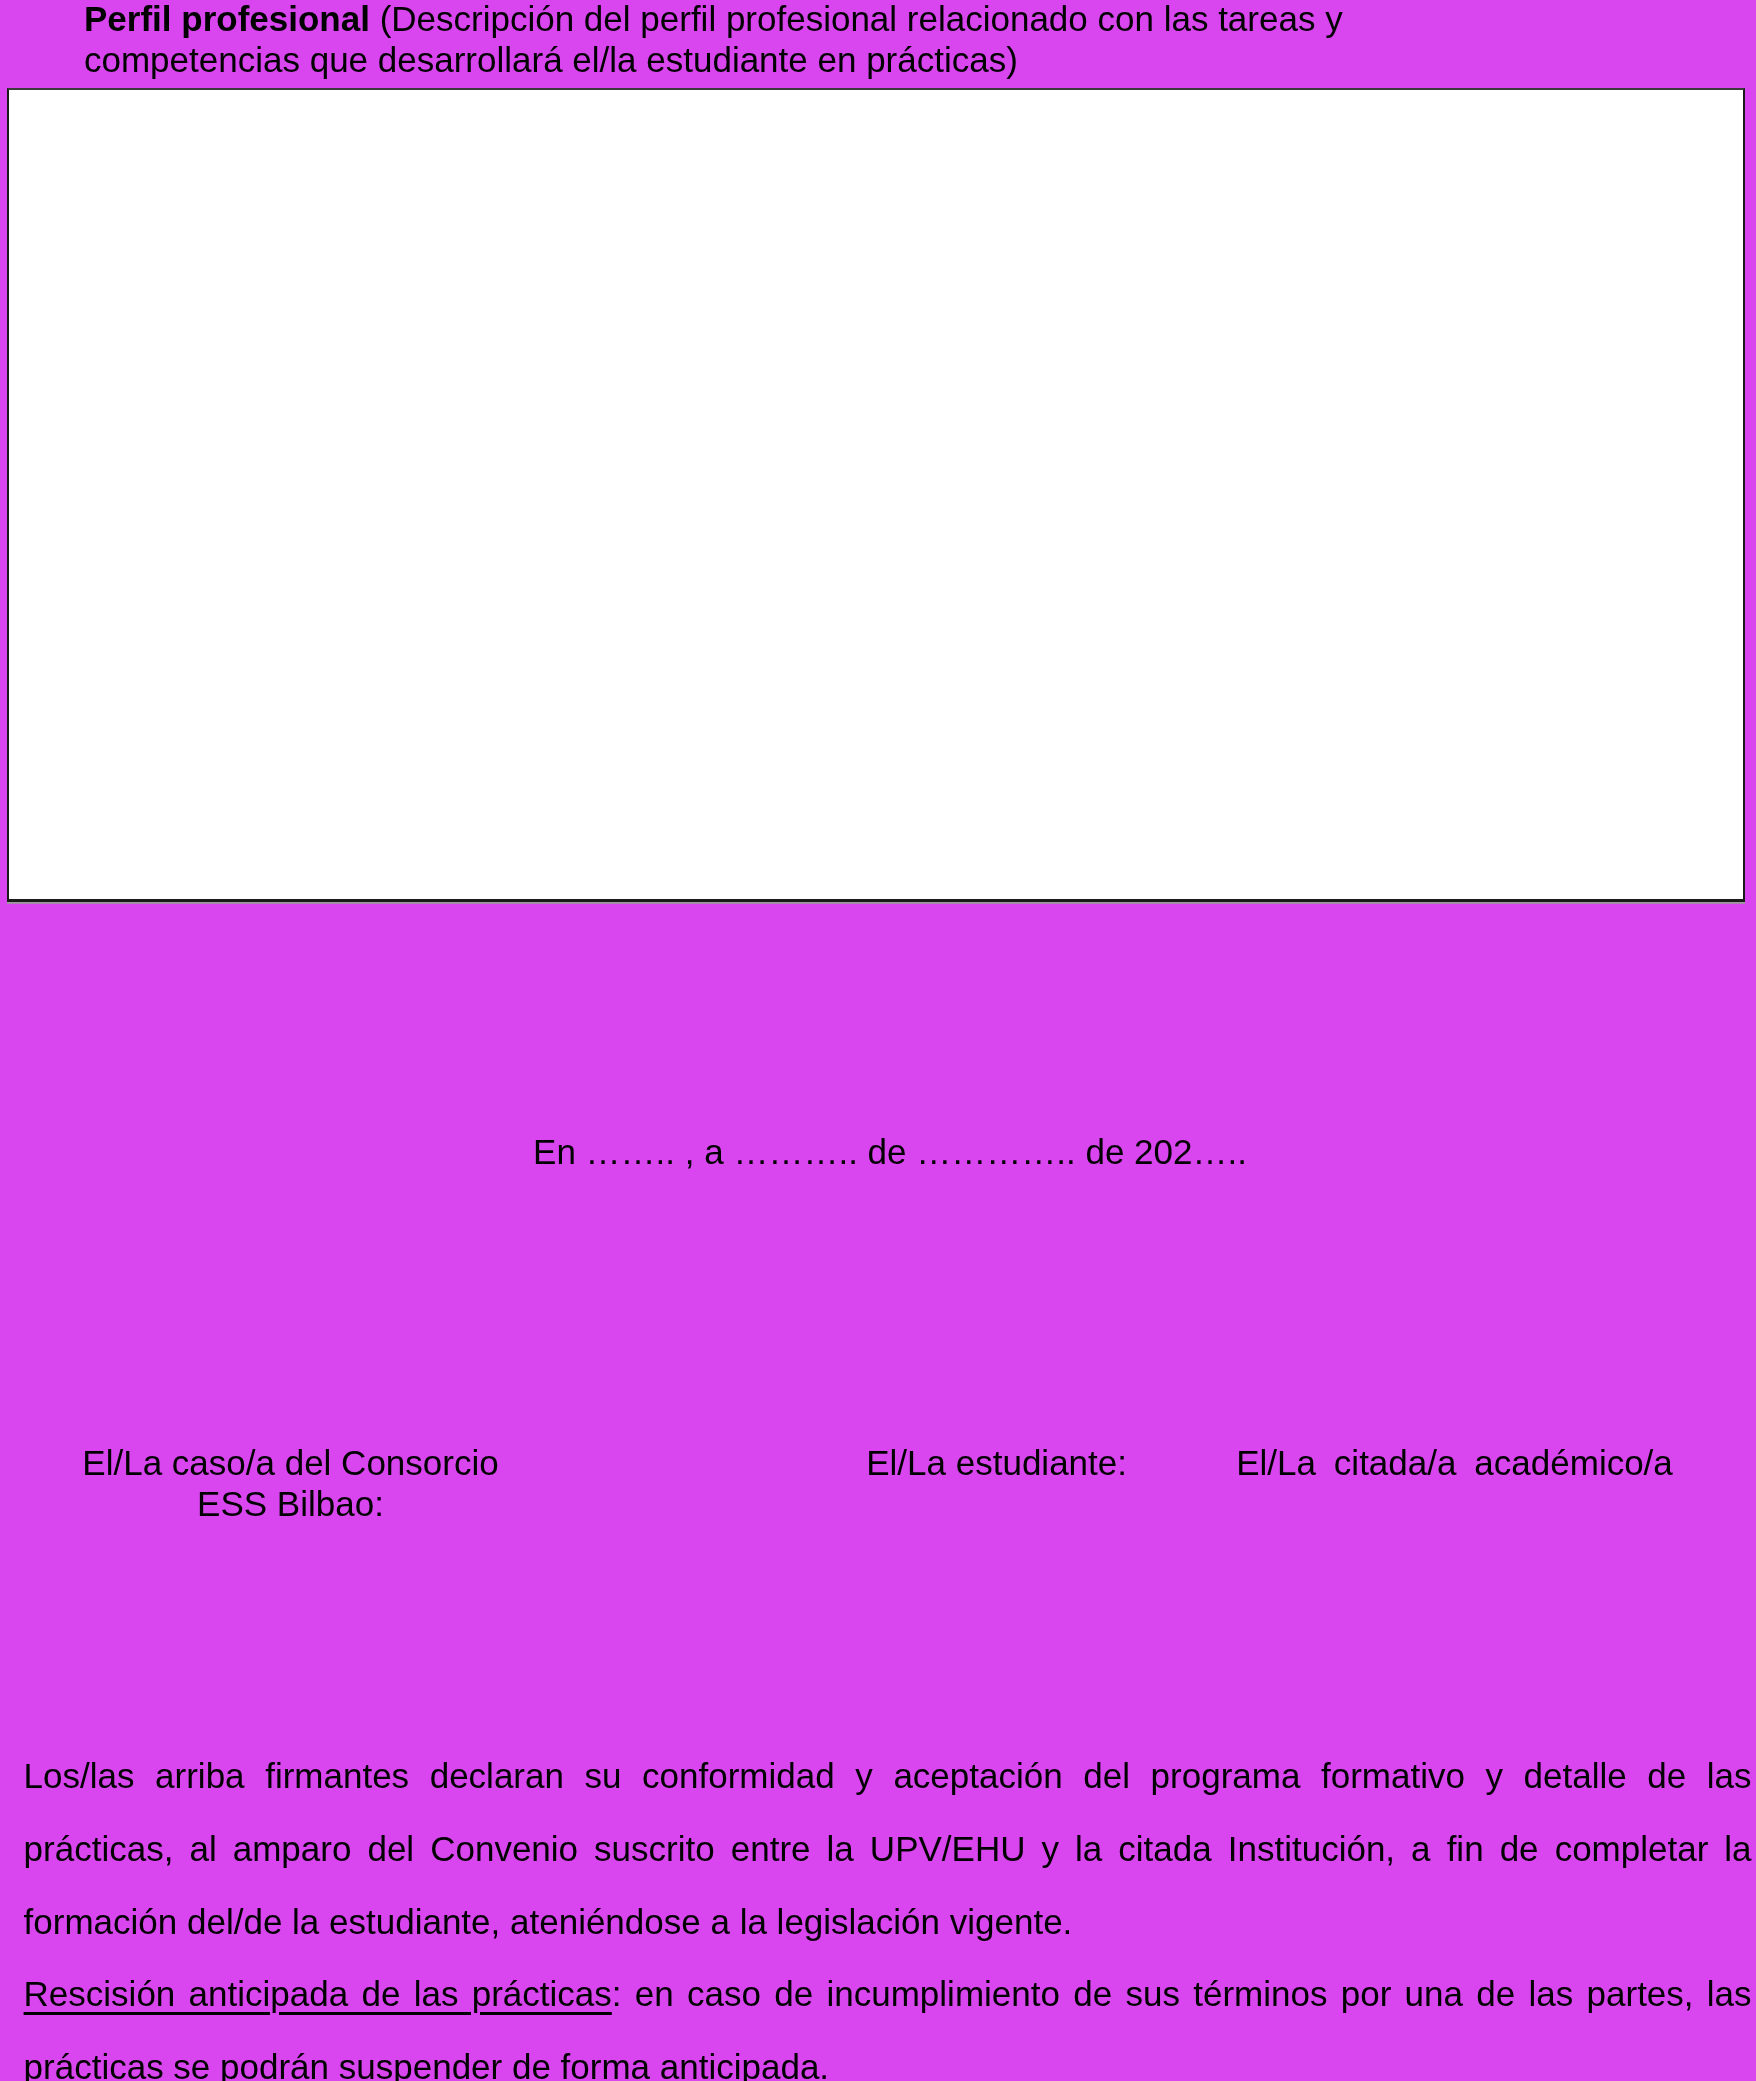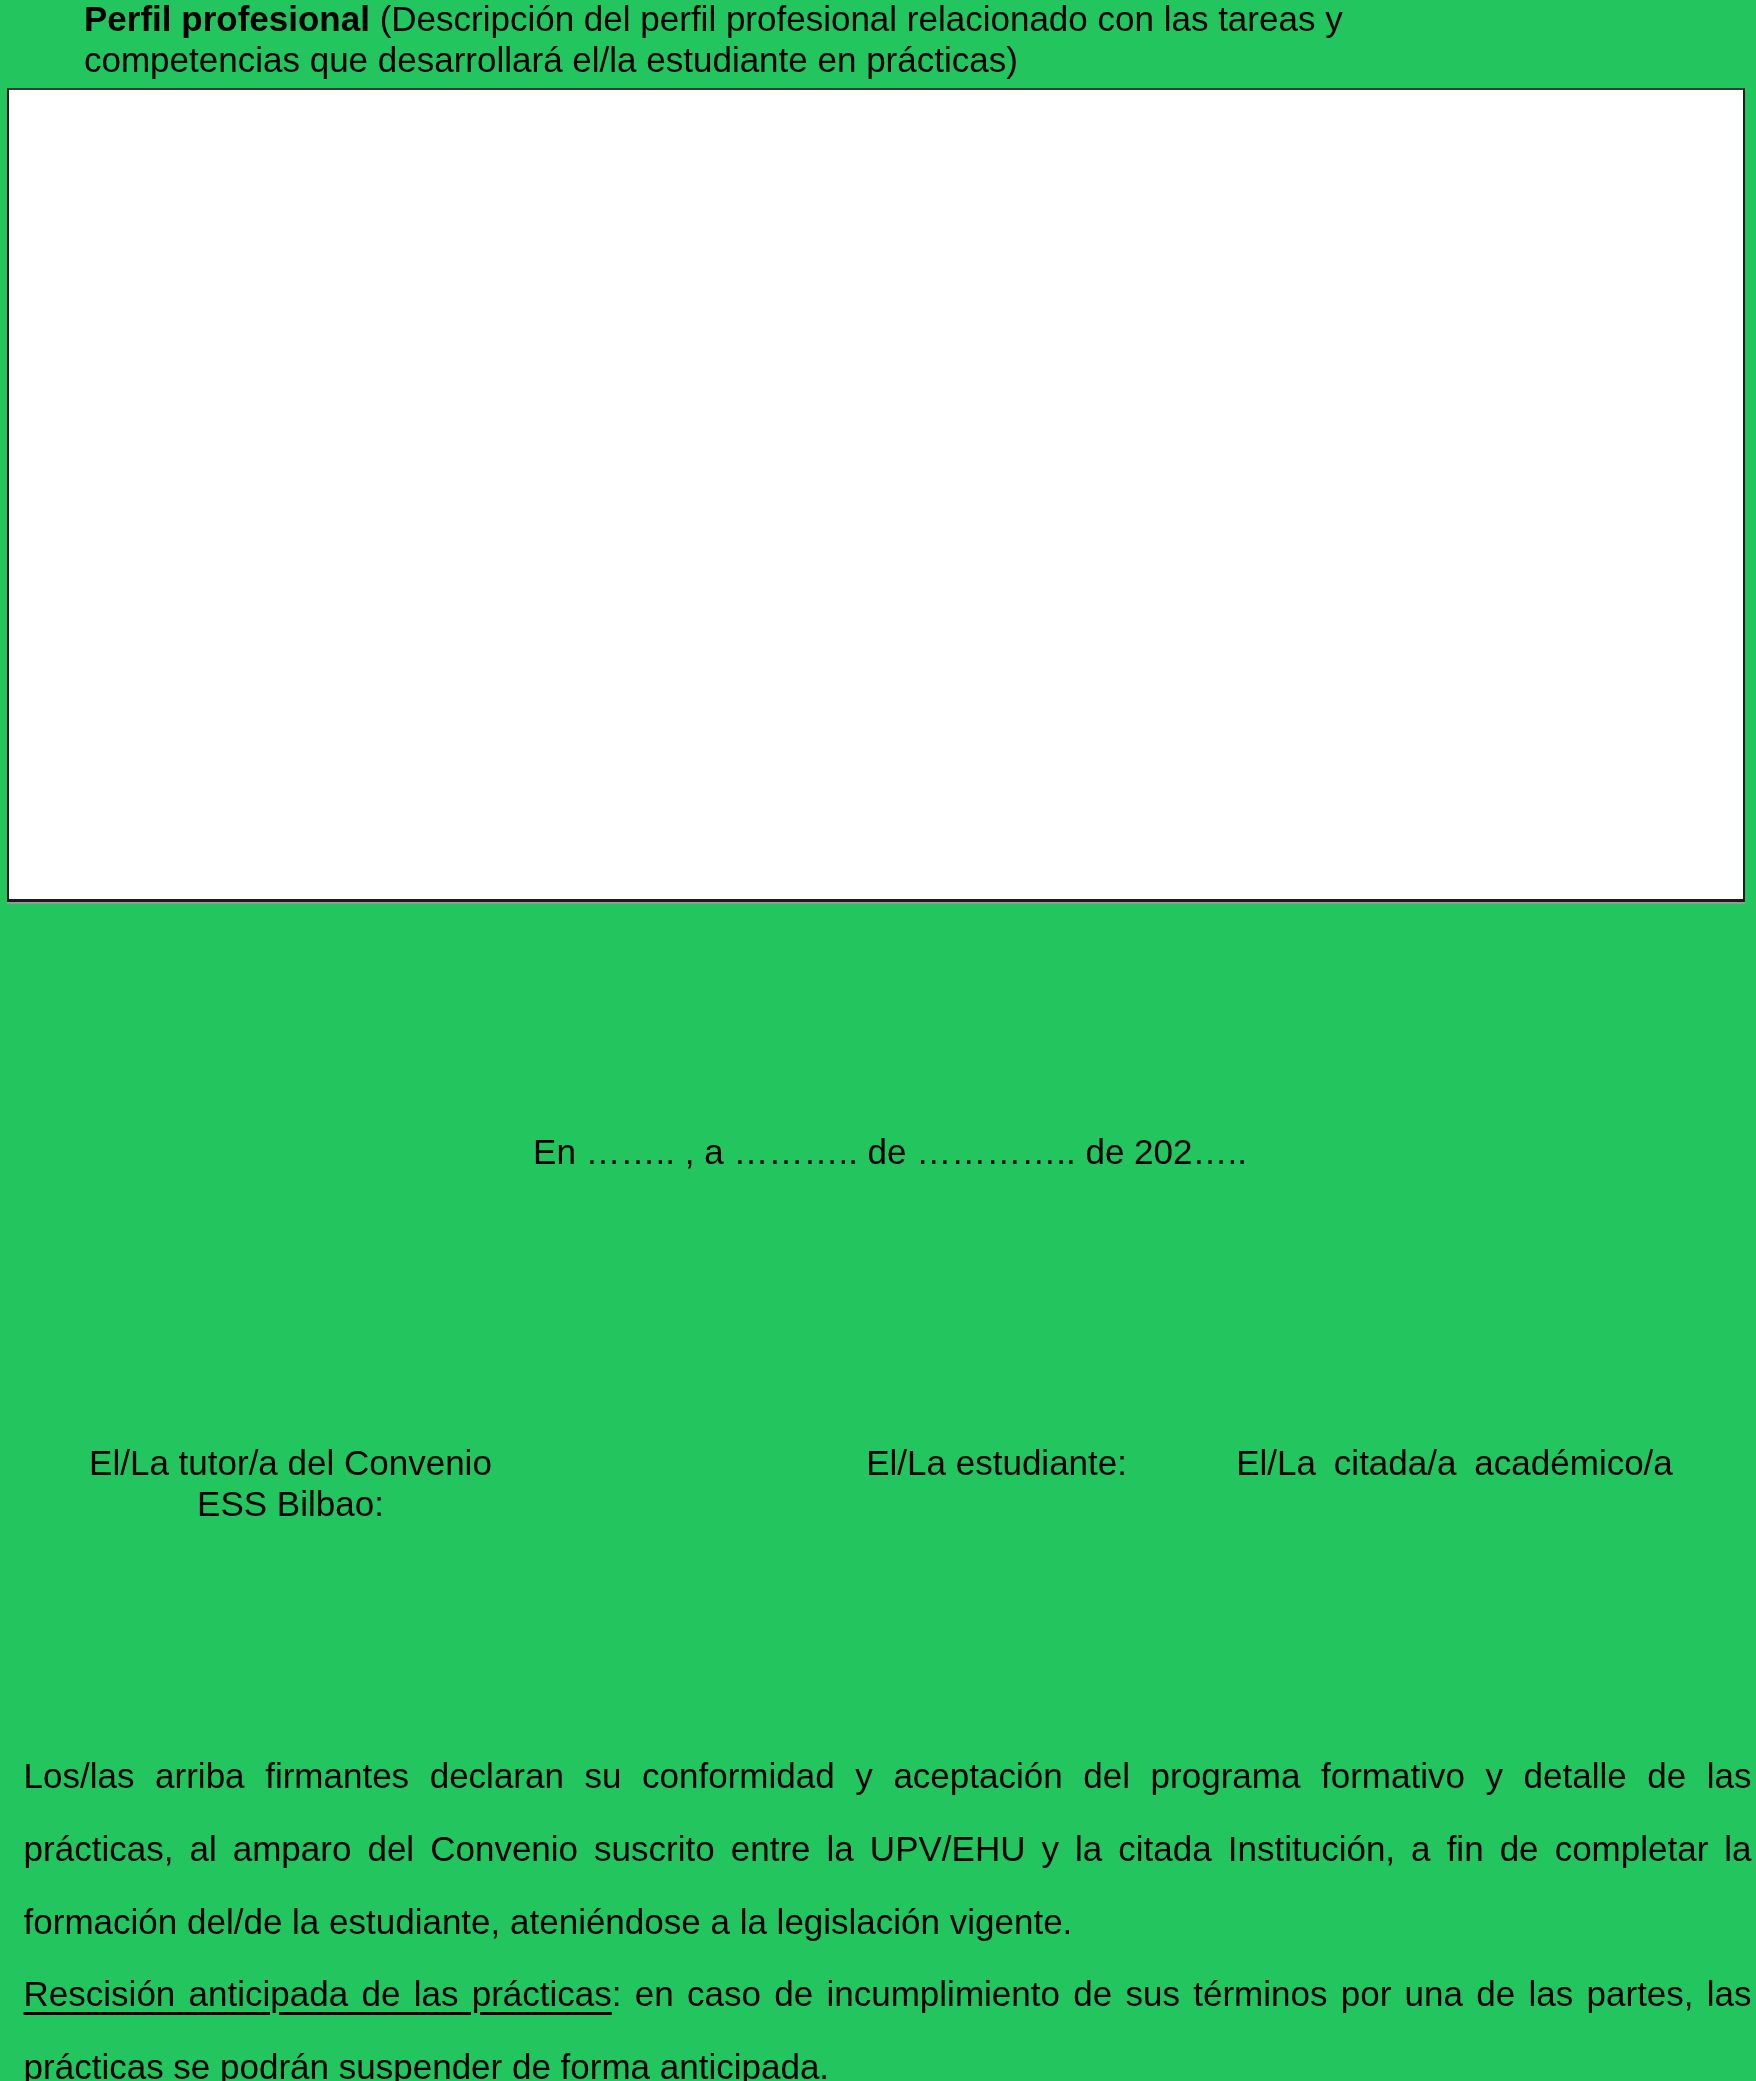--- a/index.html
+++ b/index.html
@@ -4,21 +4,21 @@
 <style>
   html, body {
     margin: 0;
     padding: 0;
     background: #ffffff;
   }
   .page {
     position: relative;
     width: 1756px;
     height: 2082px;
-    background: #22c55e;
+    background: #d946ef;
     color: #000000;
     font-family: "Liberation Sans", "DejaVu Sans", sans-serif;
     font-size: 35px;
     overflow: hidden;
   }
   .heading {
     position: absolute;
     left: 84px;
     top: -1.8px;
     width: 1377px;
@@ -82,21 +82,21 @@
   <div class="heading">
     <span class="bold">Perfil profesional</span>
     <span>(Descripción del perfil profesional relacionado con las tareas y competencias que desarrollará el/la estudiante en prácticas)</span>
   </div>
 
   <div class="profile-box"></div>
 
   <div class="date-line">En …….. , a ……….. de ………….. de 202…..</div>
 
   <div class="sig-col sig-col-1">
-    <div>El/La tutor/a del Convenio</div>
+    <div>El/La caso/a del Consorcio</div>
     <div>ESS Bilbao:</div>
   </div>
 
   <div class="sig-col sig-col-2">
     <div>El/La estudiante:</div>
     <div></div>
   </div>
 
   <div class="sig-col sig-col-3">
     <div>El/La citada/a académico/a</div>

